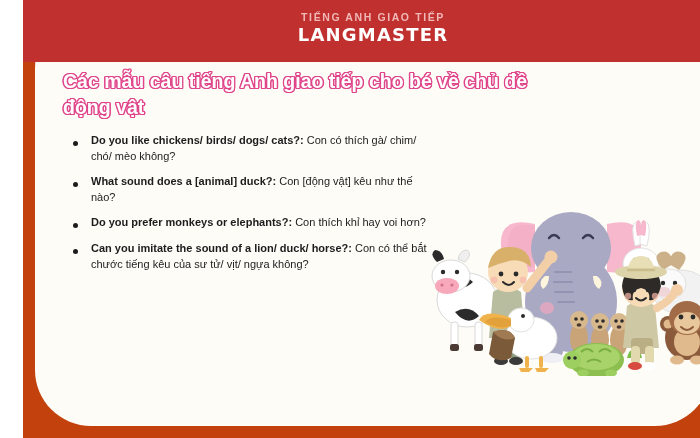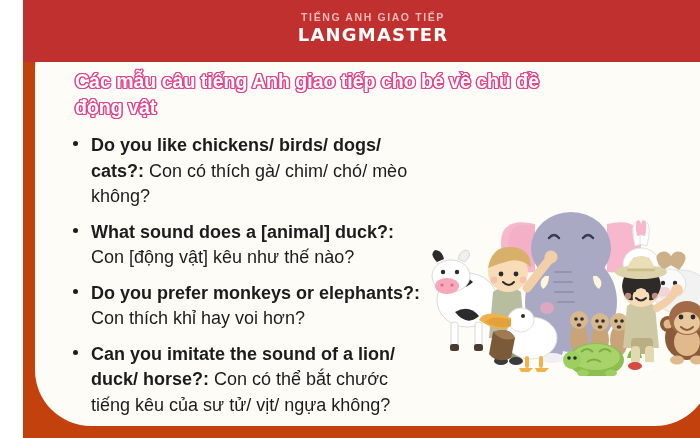--- a/index.html
+++ b/index.html
@@ -58,21 +58,21 @@
     font-size: 18px;
     font-weight: bold;
     letter-spacing: 1.2px;
     line-height: 1;
     font-family: "DejaVu Sans", sans-serif;
   }
 
   
   .title {
     position: absolute;
-    left: 52px;
+    left: 40px;
     top: 68px;
     width: 470px;
     font-size: 19.5px;
     font-weight: bold;
     line-height: 1.35;
     color: #ffffff;
     -webkit-text-stroke: 1.6px #e0458a;
     paint-order: stroke fill;
     text-shadow:
        1.4px 0 0 #e0458a, -1.4px 0 0 #e0458a,
@@ -90,21 +90,21 @@
     width: 360px;
     margin: 0;
     padding: 0;
     list-style: none;
     z-index: 4;
   }
   .list li {
     position: relative;
     padding-left: 22px;
     margin-bottom: 10px;
-    font-size: 18px;
+    font-size: 11px;
     line-height: 1.42;
     color: #1c1c1c;
   }
   .list li::before {
     content: "";
     position: absolute;
     left: 4px;
     top: 8px;
     width: 5px;
     height: 5px;

